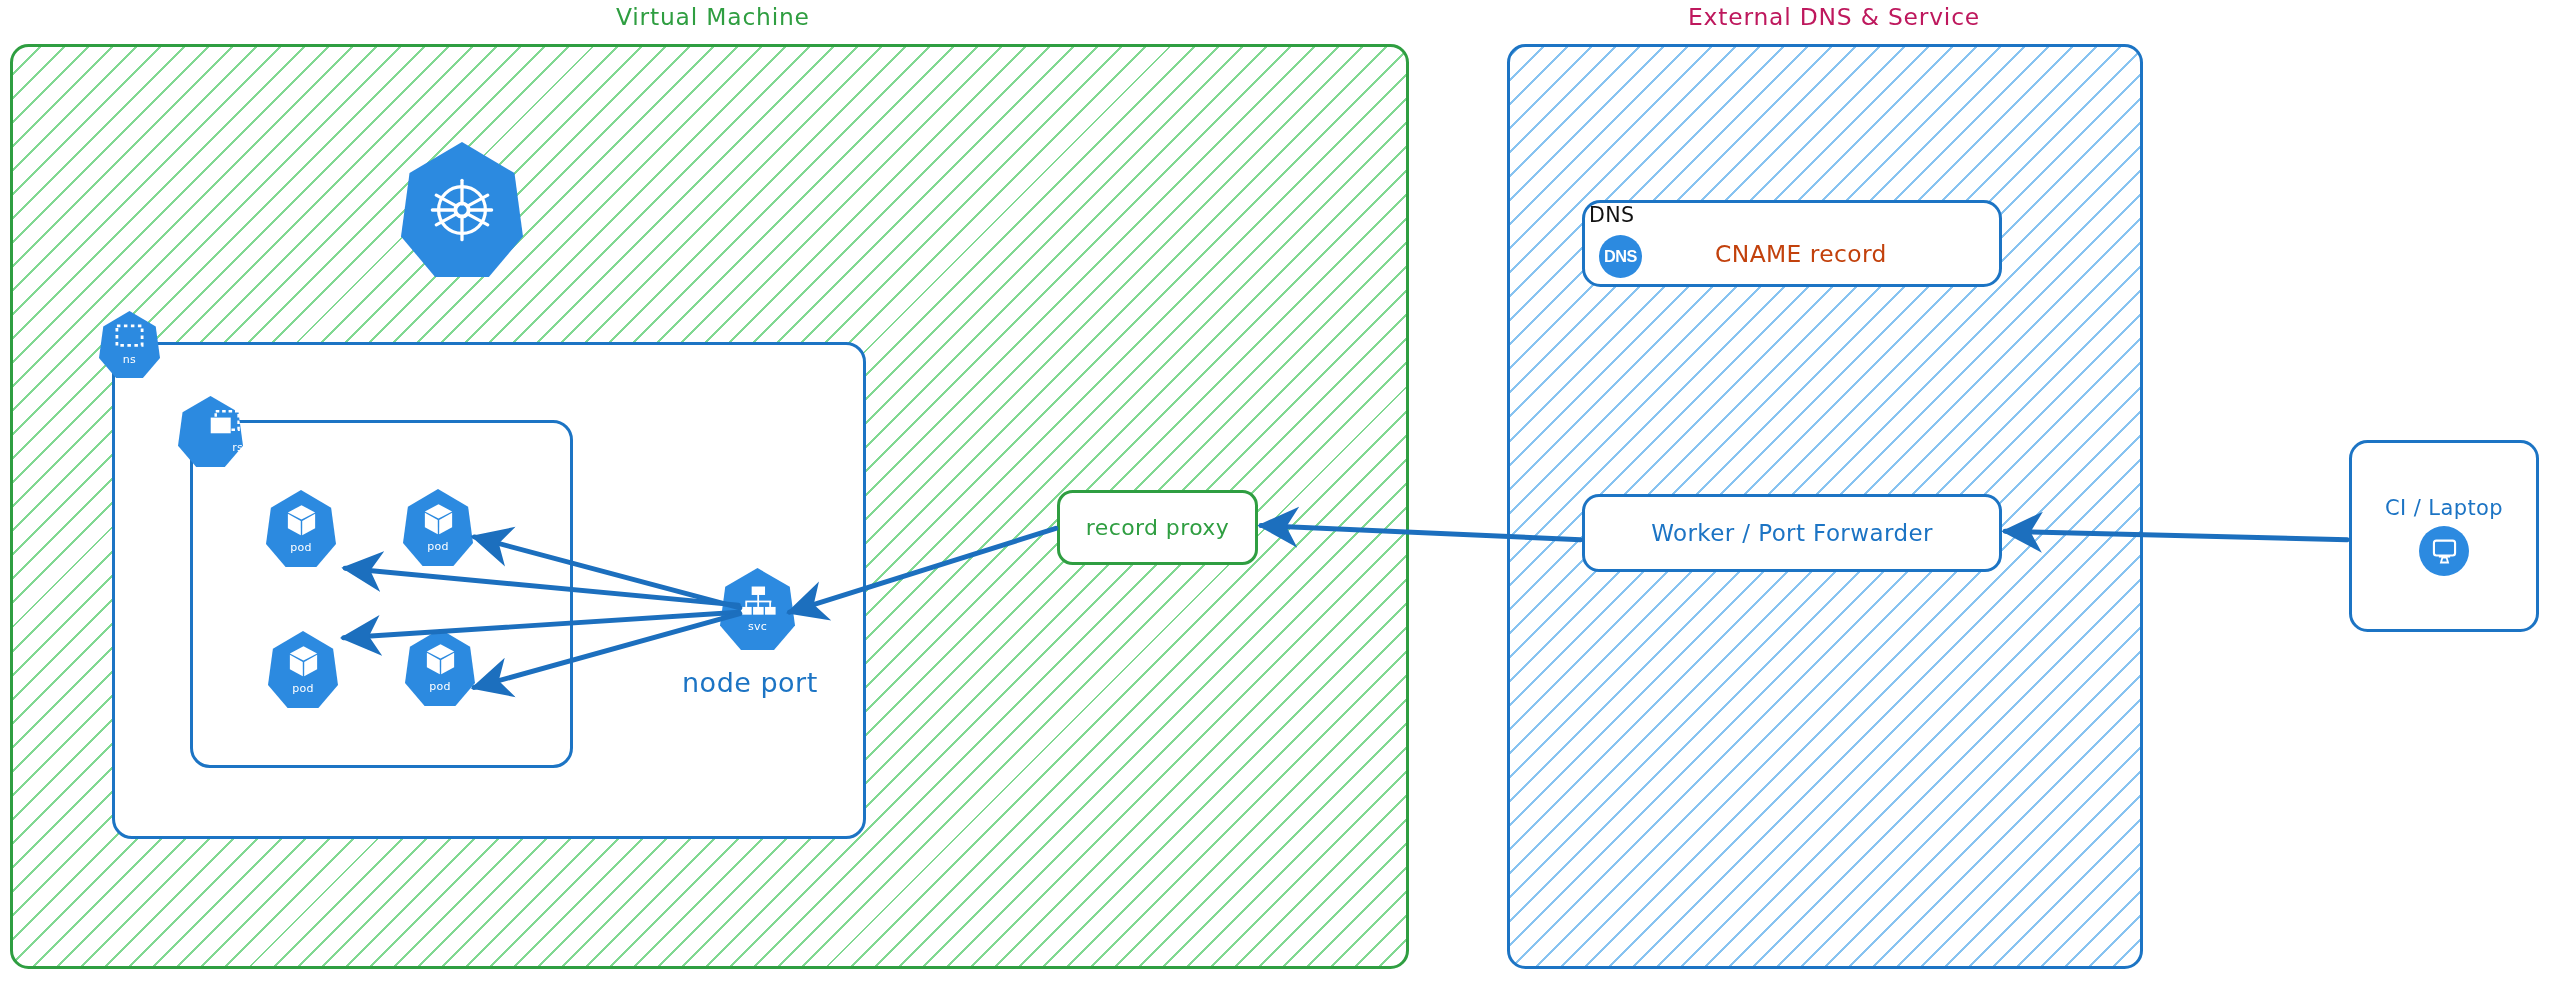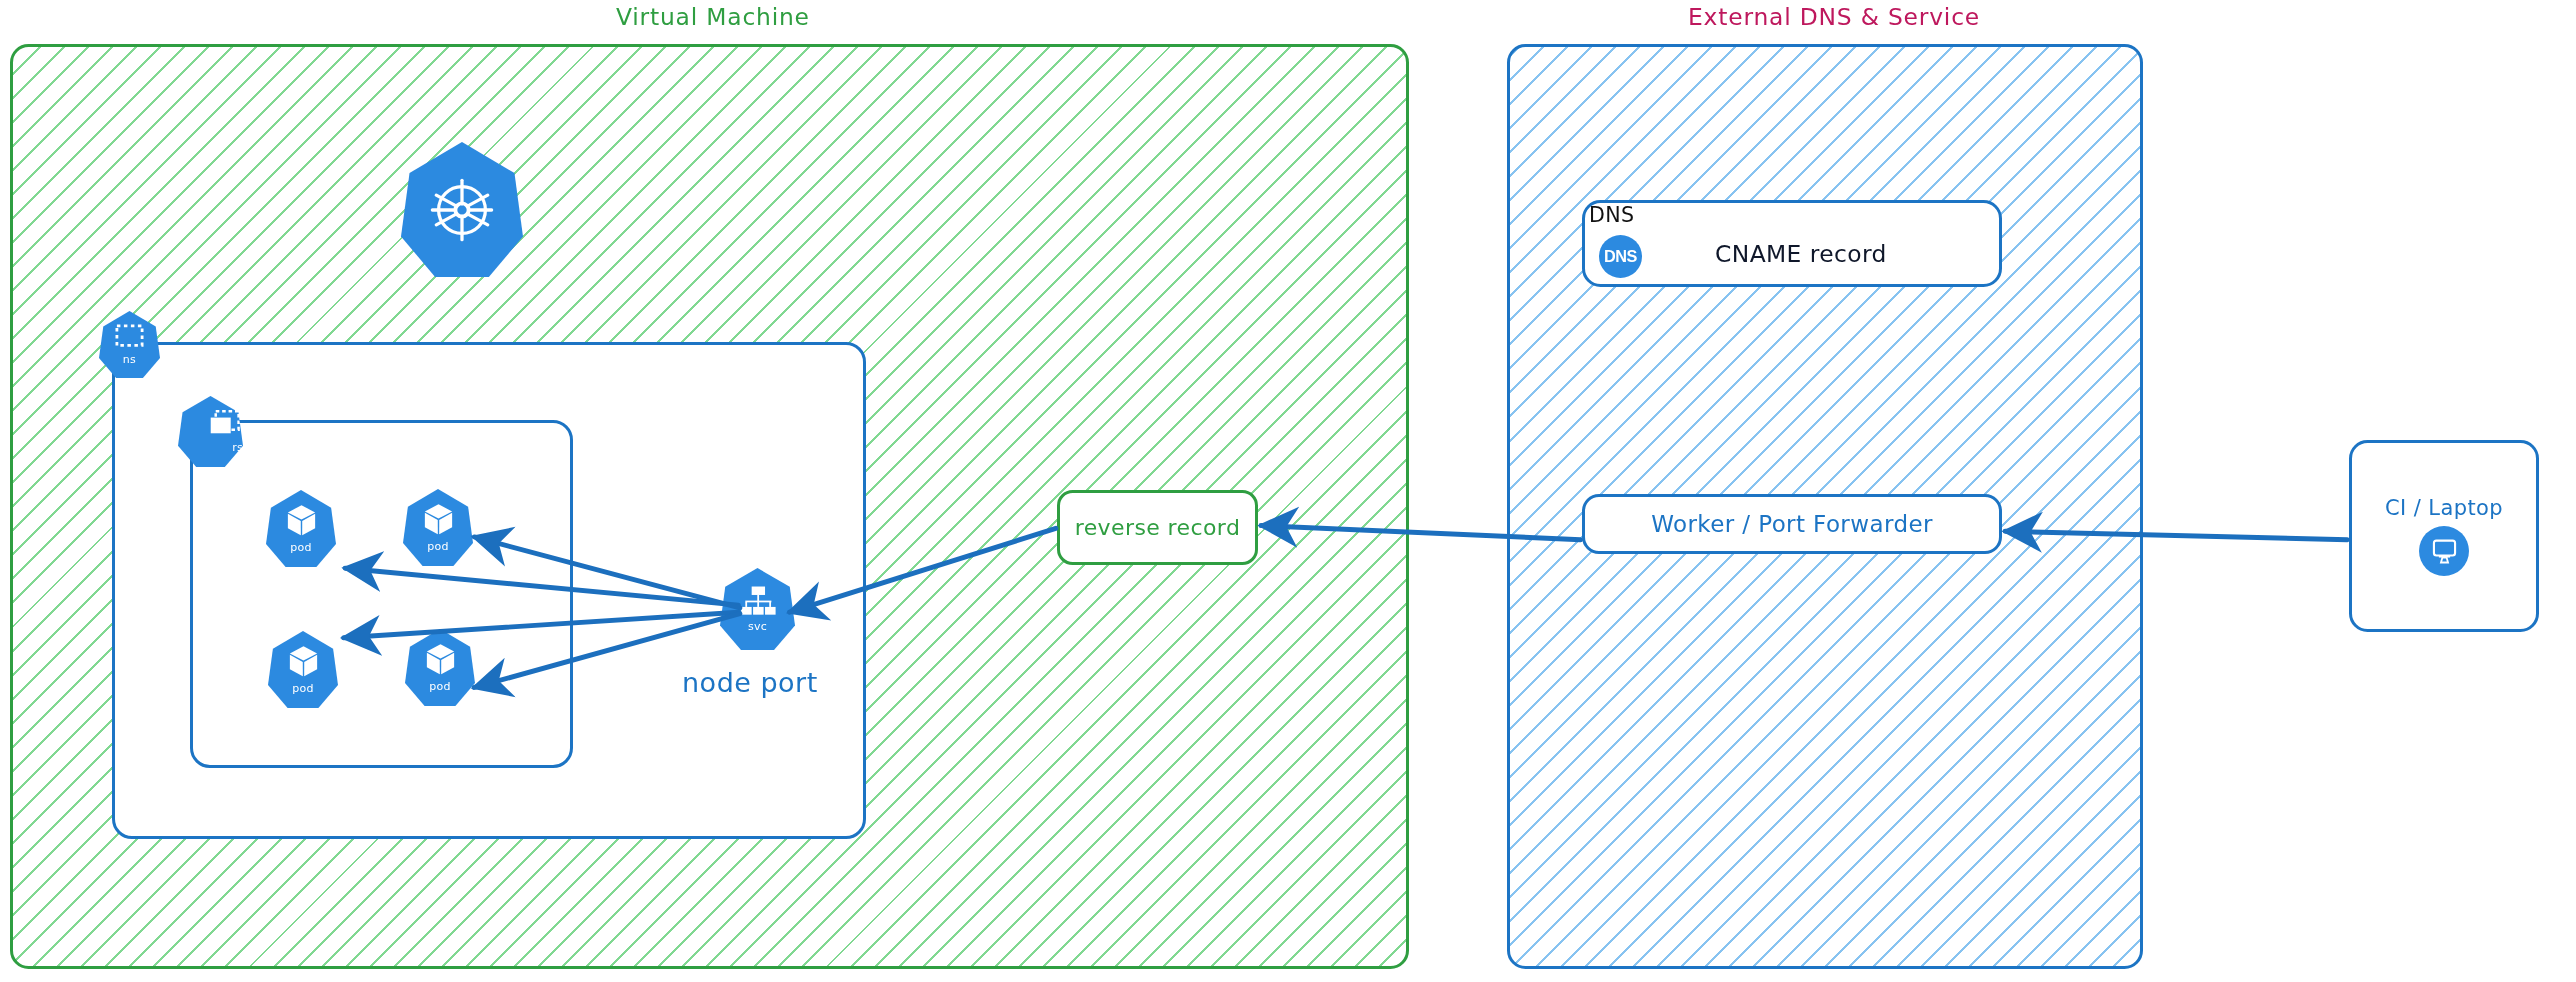--- a/index.html
+++ b/index.html
@@ -89,25 +89,25 @@
     position: absolute; left: 1599px; top: 235px;
     width: 43px; height: 43px; border-radius: 50%;
     background: #2c8ae0;
     display: flex; align-items: center; justify-content: center;
     color: #ffffff; font-size: 16.3px; font-weight: 700;
     font-family: "Liberation Sans", sans-serif;
     letter-spacing: -0.4px;
   }
   #dns-record-label {
     position: absolute; left: 1715px; top: 240px;
-    color: #0f172a; font-size: 23.4px; letter-spacing: 0.4px;
+    color: #c2410c; font-size: 23.4px; letter-spacing: 0.4px;
   }
 
   #worker-box {
-    left: 1582px; top: 494px; width: 420px; height: 60px;
+    left: 1582px; top: 494px; width: 420px; height: 78px;
     border: 3.6px solid #1c74c4; border-radius: 17px;
   }
   #worker-box .box-label { color: #1c74c4; font-size: 23px; }
 
   #ci-box {
     left: 2349px; top: 440px; width: 190px; height: 192px;
     border: 3.6px solid #1c74c4; border-radius: 18.5px;
     flex-direction: column;
   }
   #ci-box .box-label { color: #1c74c4; font-size: 21px; margin-bottom: 5.7px; }
@@ -255,21 +255,21 @@
       <rect x="3" y="31" width="15" height="11" fill="#ffffff"></rect>
       <rect x="20" y="31" width="15" height="11" fill="#ffffff"></rect>
       <rect x="37" y="31" width="15" height="11" fill="#ffffff"></rect>
     </svg>
     <span class="hex-caption">svc</span>
   </div>
 
   <div class="hand" id="node-port-label">node port</div>
 
   <div class="box" id="reverse-proxy-box">
-    <span class="box-label hand">reverse record</span>
+    <span class="box-label hand">record proxy</span>
   </div>
 
   <div class="box" id="dns-box"></div>
   <div class="hand" id="dns-kind">DNS</div>
   <div id="dns-circle">
     <span>DNS</span>
   </div>
   <div class="hand" id="dns-record-label">CNAME record</div>
 
   <div class="box" id="worker-box">

